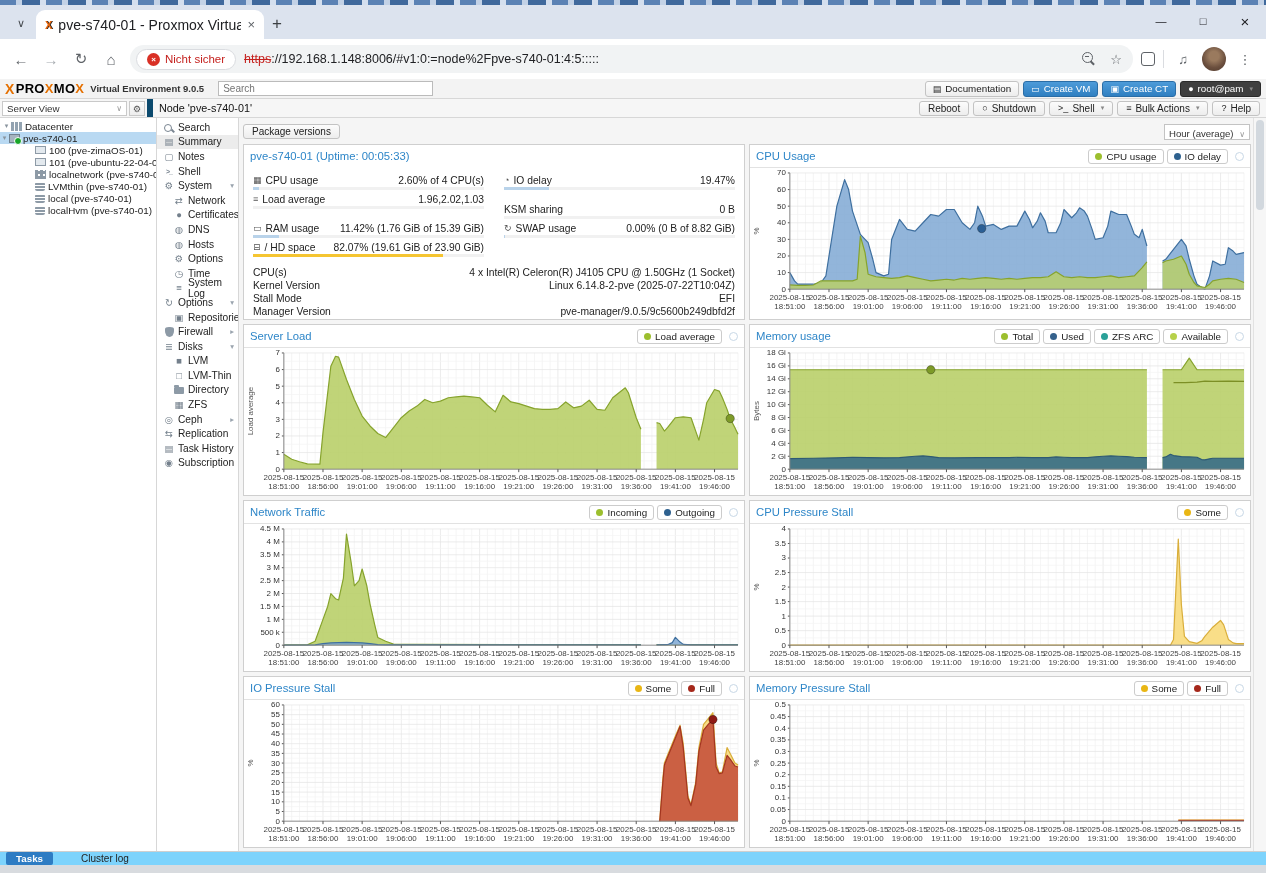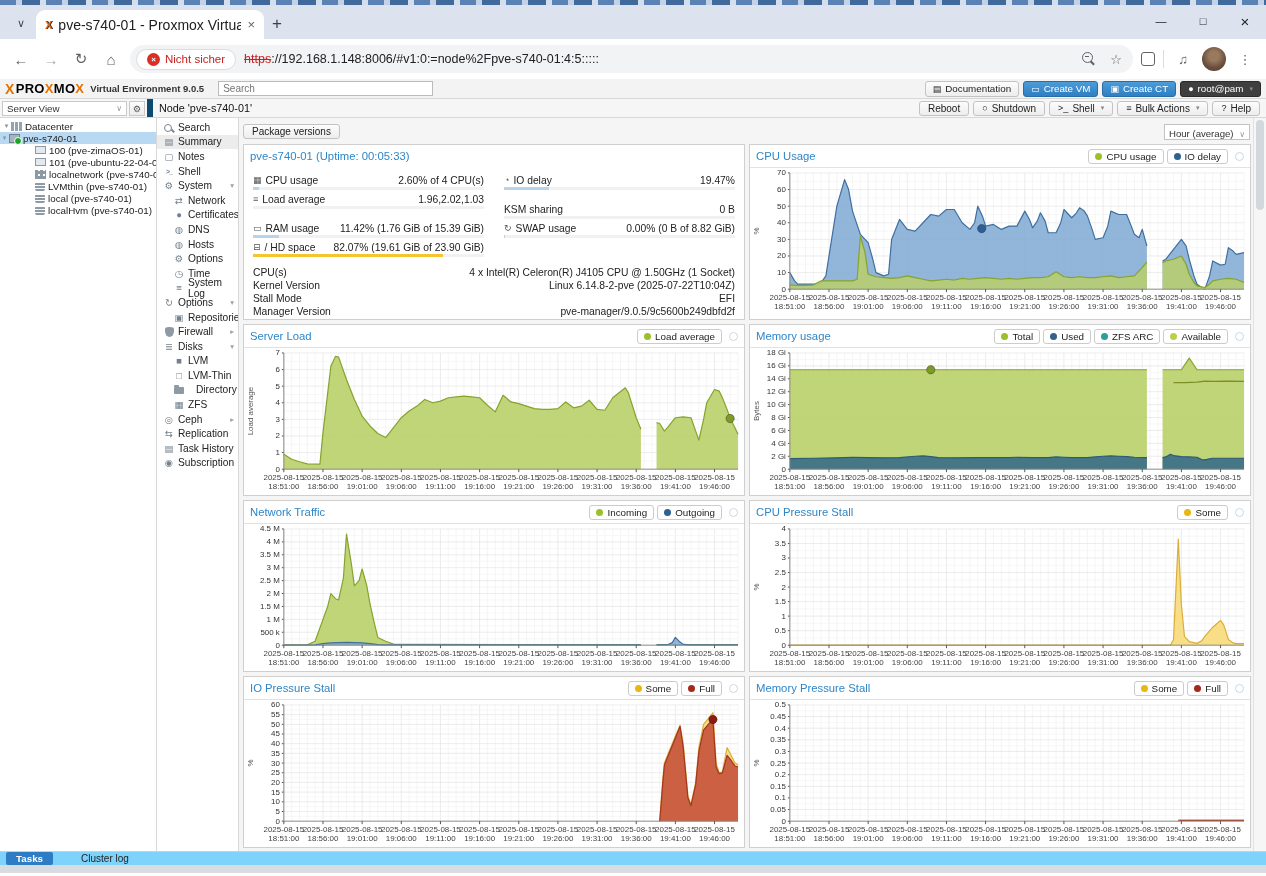--- a/index.html
+++ b/index.html
@@ -333,21 +333,21 @@
           <span class="ncaret">▾</span>
         </div>
         <div class="nrow" style="padding-left: 15px;">
           <span class="nico">■</span>
           <span>LVM</span>
         </div>
         <div class="nrow" style="padding-left: 15px;">
           <span class="nico">□</span>
           <span>LVM-Thin</span>
         </div>
-        <div class="nrow" style="padding-left: 15px; gap: 8px;">
+        <div class="nrow" style="padding-left: 15px;">
           <span class="nico">
             <span class="ig-directory"></span>
           </span>
           <span>Directory</span>
         </div>
         <div class="nrow" style="padding-left: 15px;">
           <span class="nico">▦</span>
           <span>ZFS</span>
         </div>
         <div class="nrow" style="padding-left: 5px;">

